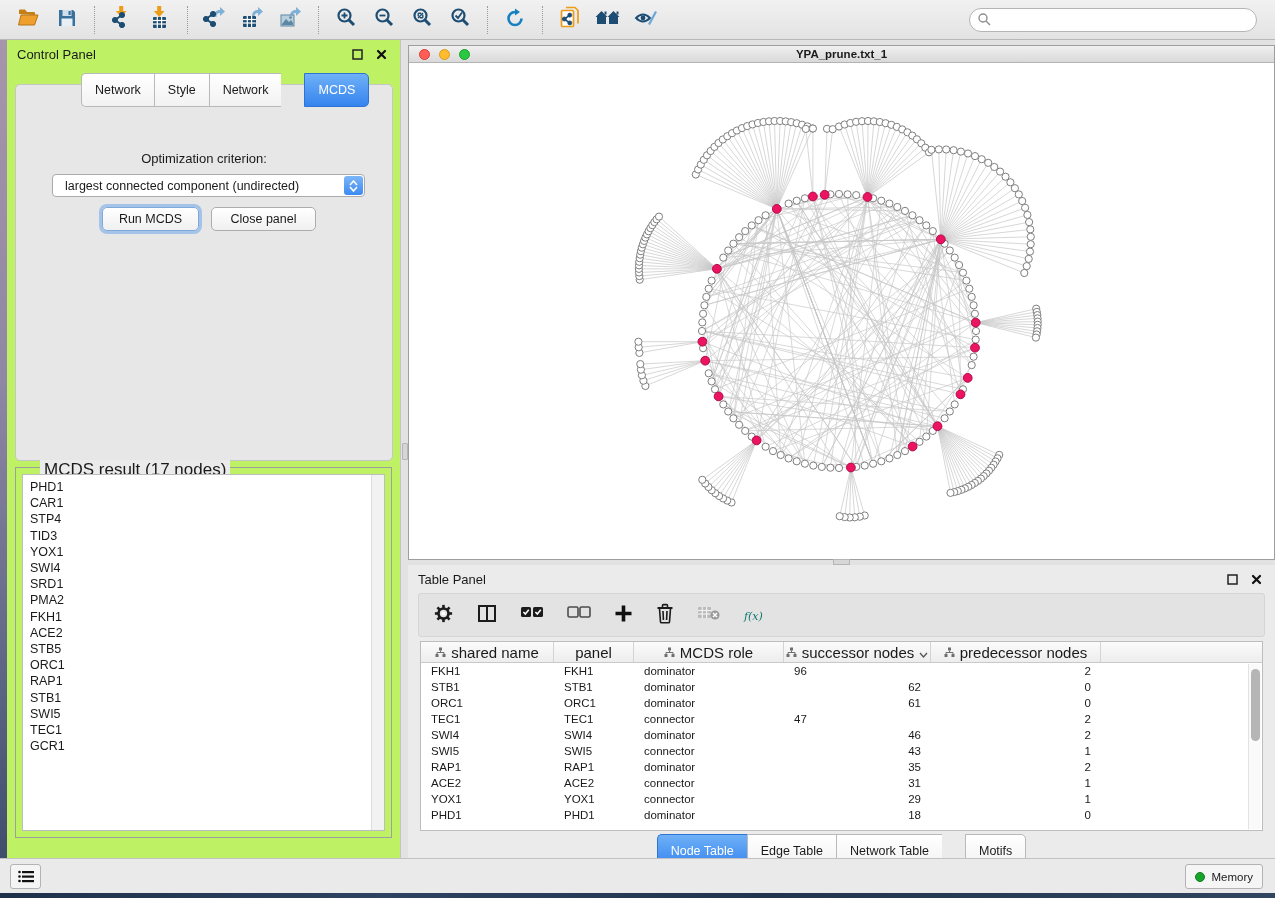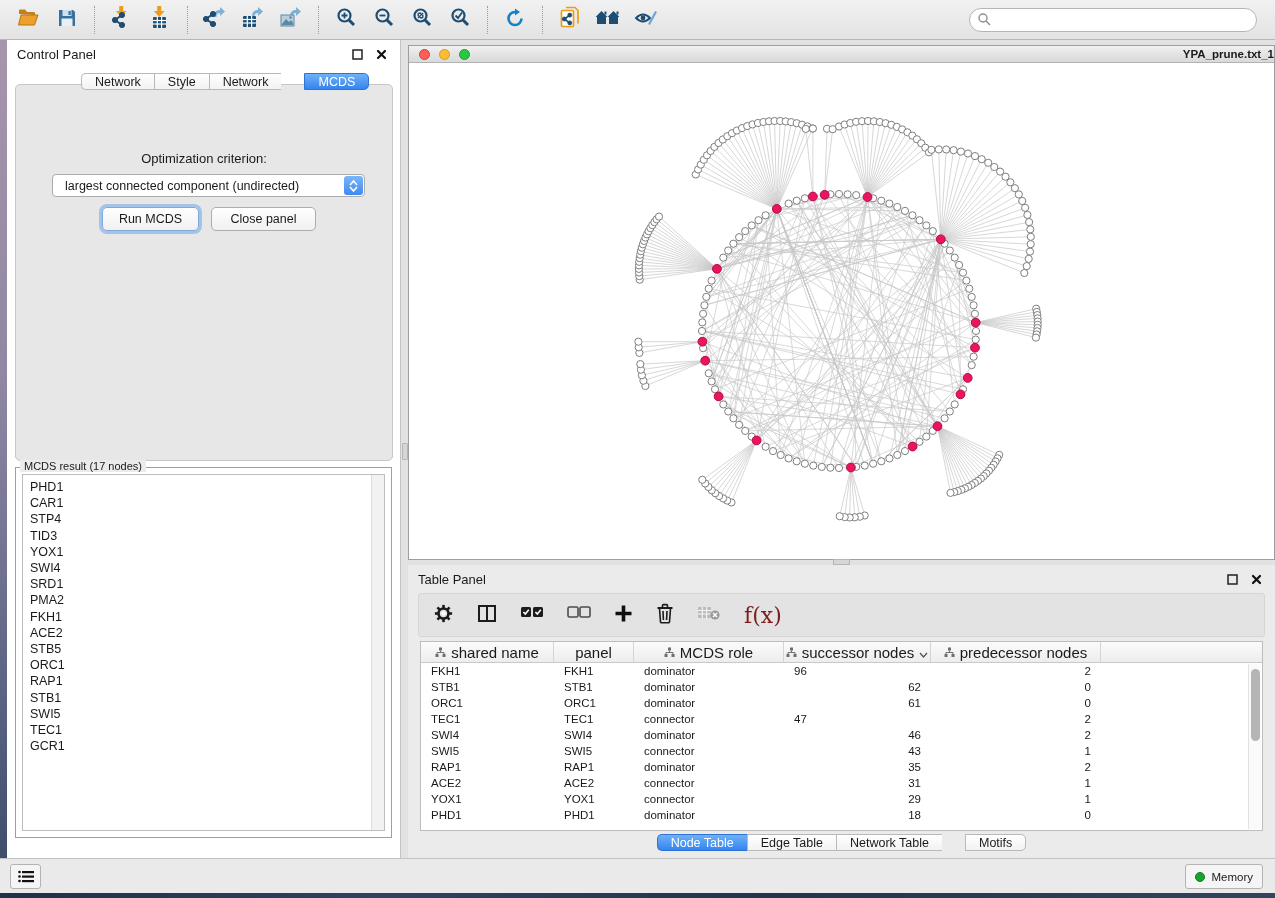--- a/index.html
+++ b/index.html
@@ -21,28 +21,28 @@
                   font-family:"Liberation Sans", sans-serif; }
   #search-glass { position:absolute; left:8px; top:4px; }
 
   
   #left-strip { left:0; top:40px; width:7px; height:853px;
                 background:linear-gradient(#a795ab,#8f87a4 40%,#5d6584 75%,#3a4a68); }
   #bottom-strip { left:0; top:893px; width:1275px; height:5px;
                   background:linear-gradient(90deg,#1f3049,#2e4362 30%,#22344e 60%,#31455f); }
 
   
-  #control-panel { left:7px; top:40px; width:394px; height:818px; background:#ffffff;
+  #control-panel { left:7px; top:40px; width:394px; height:818px; background:#bef264;
                    border-right:1px solid #c4c4c4; }
   .panel-head { height:28px; display:flex; align-items:center; padding:0 10px; font-size:13px; }
   .panel-head .spacer { flex:1; }
   .mini-ic { width:18px; height:16px; display:flex; align-items:center; justify-content:center; margin-left:6px; }
 
   #cp-tabs { position:absolute; top:33px; left:74px; display:flex; z-index:3; }
-  .seg-btn { height:17px; padding:0 13px; background:linear-gradient(#ffffff,#f2f2f2);
+  .seg-btn { height:34px; padding:0 13px; background:linear-gradient(#ffffff,#f2f2f2);
              border:1px solid #b9b9b9; border-right:none; font-size:12.5px;
              display:flex; align-items:center; cursor:default; }
   .seg-btn:first-child { border-radius:5px 0 0 5px; }
   .seg-btn:last-child  { border-radius:0 5px 5px 0; border-right:1px solid #b9b9b9;margin-left:23px; }
   .seg-btn.active { background:linear-gradient(#6fb1f7,#3584ef); color:#fff; border-color:#2f74d4; }
 
   #cp-content { position:absolute; top:44px; left:8px; width:378px; height:377px;
                 background:#e7e7e7; border:1px solid #c6c6c6; border-radius:5px; }
   #opt-label { position:absolute; top:66px; width:100%; text-align:center; font-size:13px; }
   #opt-select { position:absolute; top:89px; left:36px; width:313px; height:23px; background:#fff;
@@ -54,42 +54,42 @@
   #opt-stepper svg { display:block; }
   .cp-btn { position:absolute; top:122px; height:24px; background:linear-gradient(#ffffff,#f0f0f0);
             border:1px solid #adadad; border-radius:5px; font-size:12.5px;
             display:flex; align-items:center; justify-content:center; }
   #run-btn  { left:86px; width:97px; border-color:#7fa9d8;
               box-shadow:0 0 0 3px rgba(110,165,235,.55); }
   #close-btn{ left:195px; width:105px; }
 
   #mcds-group { position:absolute; top:427px; left:8px; width:377px; height:371px;
                 border:1px solid #9f9f9f; }
-  #mcds-legend { position:absolute; top:-8px; left:4px; background:#ebebeb; padding:0 4px;
-                 font-size:11px; }
+  #mcds-legend { position:absolute; top:-8px; left:24px; background:#ebebeb; padding:0 4px;
+                 font-size:17px; }
   #mcds-list { position:absolute; inset:6px 6px 6px 6px; background:#fff; border:1px solid #bdbdbd;
                font-size:12.5px; line-height:16.2px; padding:4px 0 0 7px; overflow:hidden; }
   #mcds-scroll { position:absolute; top:7px; right:7px; width:13px; bottom:7px; background:#f2f2f2;
                  border-left:1px solid #ddd; }
 
   
   #v-split { left:401px; top:40px; width:7px; height:818px; background:#e2e2e2; }
   #v-grip  { position:absolute; top:403px; left:0.5px; width:6px; height:17px; background:#d6d6d6;
              border:1px solid #b5b5b5; border-radius:1px; }
   #h-split { left:408px; top:560px; width:867px; height:5px; background:#e2e2e2; }
   #h-grip  { position:absolute; left:425px; top:-1px; width:17px; height:6px; background:#d6d6d6;
              border:1px solid #b5b5b5; }
 
   
   #net-area { left:408px; top:40px; width:867px; height:520px; background:#e2e2e2; }
   #net-window { position:absolute; left:0; top:5px; width:867px; height:515px;
                 border:1px solid #9e9e9e; }
   #net-titlebar { height:17px; background:linear-gradient(#f0f0f0,#d9d9d9);
                   border-bottom:1px solid #b3b3b3; position:relative;
-                  display:flex; align-items:center; justify-content:flex-end; }
+                  display:flex; align-items:center; justify-content:center; }
   #net-title { font-size:11.5px; font-weight:bold; }
   .tl { position:absolute; top:3px; width:11px; height:11px; border-radius:50%; }
   #tl-red   { left:10px;  background:#ff5e57; border:1px solid #dd3b33; }
   #tl-yellow{ left:30px;  background:#febc2e; border:1px solid #d89c1e; }
   #tl-green { left:50px;  background:#28c840; border:1px solid #1da12f; }
   #net-canvas { width:865px; height:496px; background:#fff; }
 
   
   #table-panel { left:408px; top:565px; width:867px; height:293px; background:#ebebeb; }
   #tp-toolbar { position:absolute; left:10px; top:28px; width:847px; height:44px;
@@ -113,21 +113,21 @@
   
   #status-bar { left:0; top:858px; width:1275px; height:35px; background:#eaeaea;
                 border-top:1px solid #c2c2c2; }
   #list-btn { position:absolute; left:10px; top:5px; width:31px; height:25px; background:#f5f5f5;
               border:1px solid #b3b3b3; border-radius:3px; display:flex; align-items:center;
               justify-content:center; }
   #memory-btn { position:absolute; right:12px; top:5px; height:25px; padding:0 9px; background:#f5f5f5;
                 border:1px solid #b3b3b3; border-radius:3px; display:flex; align-items:center;
                 gap:6px; font-size:11.5px; }
   #mem-dot { width:10px; height:10px; border-radius:50%; background:#17a42b; border:1px solid #0d7e1e; }
-  #fx-label { font-family:"DejaVu Serif", serif; font-size:22px; color:#7f1d1d; }
+  #fx-label { font-family:"DejaVu Serif", serif; font-style:italic; font-size:11px; color:#0f766e; }
 </style>
 </head>
 <body>
 
 <div id="app">
 
   <div id="toolbar" class="abs">
     <span id="tb-icons" style="display:flex;align-items:center;">
         <span class="tb-btn">
           <span><svg width="24" height="22" viewBox="0 0 24 22">

